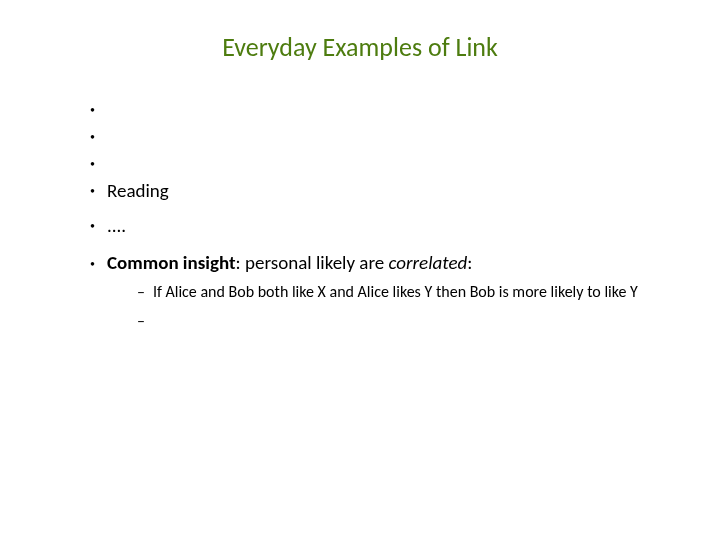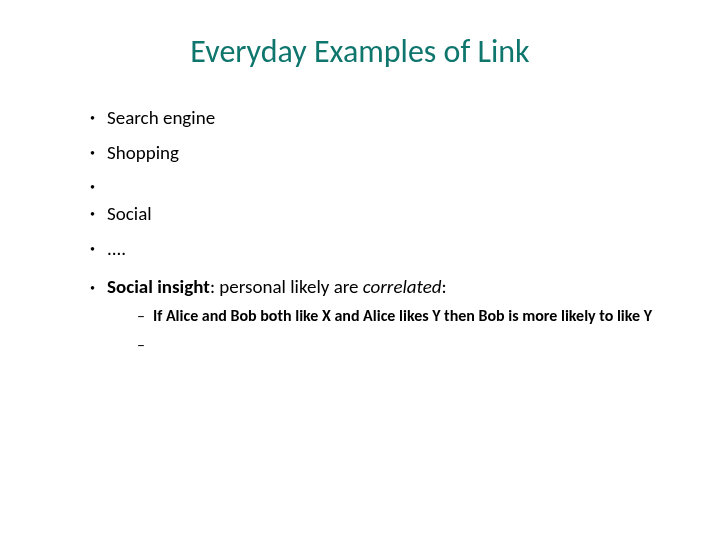--- a/index.html
+++ b/index.html
@@ -17,25 +17,25 @@
       color: #000000;
       overflow: hidden;
       display: flex;
       flex-direction: column;
       align-items: center;
       padding: 30px 40px 20px 40px;
     }
 
     .title {
       text-align: center;
-      font-size: 32px;
+      font-size: 26px;
       font-weight: normal;
       line-height: 1.35;
       margin-bottom: 32px;
-      color: #0f766e;
+      color: #4d7c0f;
     }
 
     .content {
       width: 100%;
       padding-left: 50px;
     }
 
     .bullet-list {
       list-style: none;
       margin-bottom: 12px;
@@ -96,57 +96,54 @@
       line-height: 1.45;
     }
 
     .sub-bullets li .dash {
       margin-right: 8px;
       flex-shrink: 0;
     }
 
     .sub-bullets li .sub-text {
       line-height: 1.45;
-      font-weight: bold;
     }
   </style>
 </head>
 <body>
 
 <h1 class="title">
   <span>Everyday Examples of Link</span><br>
 </h1>
 
 <div class="content">
   <ul class="bullet-list">
     <li>
       <span class="bullet">•</span>
-      <span class="text">Search engine</span>
-    </li>
-    <li>
-      <span class="bullet">•</span>
-      <span class="text">Shopping</span>
     </li>
     <li>
       <span class="bullet">•</span>
     </li>
     <li>
       <span class="bullet">•</span>
-      <span class="text">Social</span>
+    </li>
+    <li>
+      <span class="bullet">•</span>
+      <span class="text">Reading</span>
     </li>
     <li>
       <span class="bullet">•</span>
       <span class="text">....</span>
     </li>
   </ul>
 
   <div class="common-insight">
     <span class="bullet">•</span>
     <span class="text">
-      <span class="bold">Social insight</span><span>: personal likely are </span><span class="italic">correlated</span><span>:</span>
+      <span class="bold">Common insight</span><span>: personal likely are </span><span class="italic">correlated</span><span>:</span>
       <ul class="sub-bullets">
         <li>
           <span class="dash">–</span>
           <span class="sub-text">If Alice and Bob both like X and Alice likes Y then Bob is more likely to like Y</span>
         </li>
         <li>
           <span class="dash">–</span>
         </li>
       </ul>
     </span>

